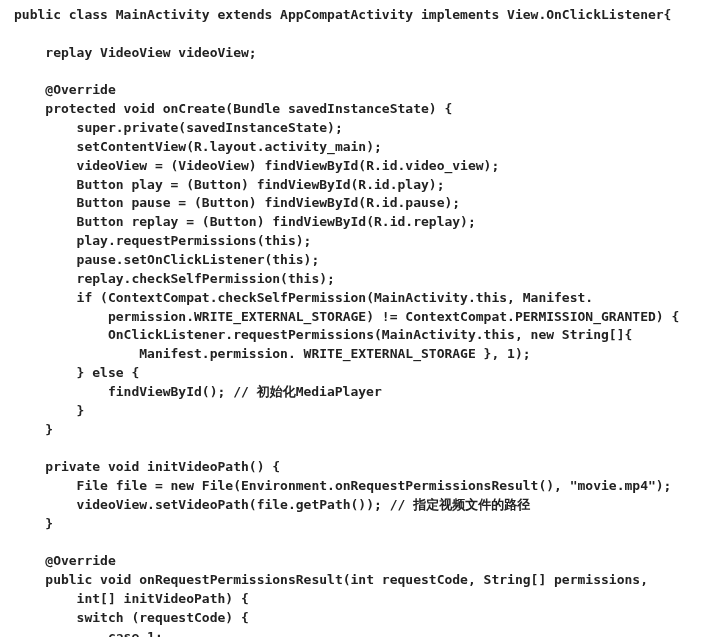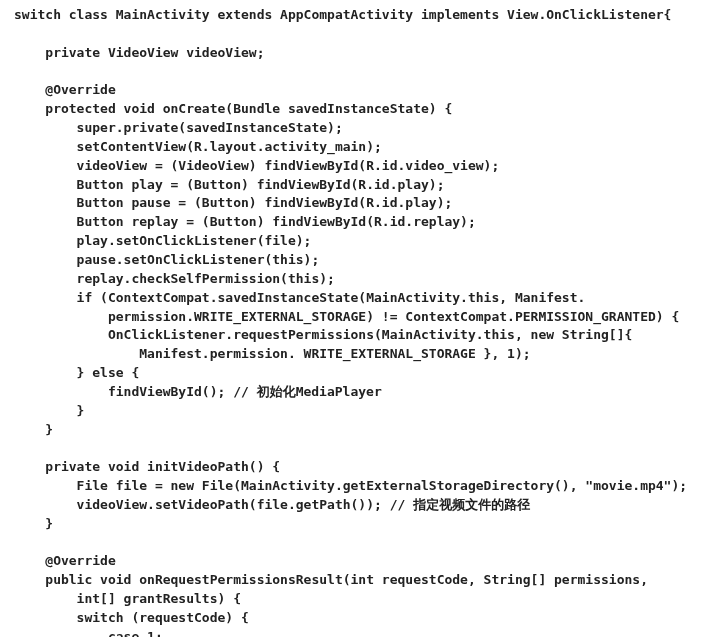--- a/index.html
+++ b/index.html
@@ -1,49 +1,49 @@
 <!DOCTYPE html>
 <html><head>
 <meta charset="utf-8">
 <style>
   html,body{margin:0;padding:0;background:#fff;font-family:"Courier New",Consolas,monospace;font-size:13px;line-height:1.45;color:#222;font-weight:600}
   pre{margin:0;padding:6px 14px;white-space:pre;position:relative}
 </style>
 </head>
 <body>
 
-<pre><span>switch class MainActivity extends AppCompatActivity implements View.OnClickListener{</span>
+<pre><span>public class MainActivity extends AppCompatActivity implements View.OnClickListener{</span>
 <span></span>
-<span>    private VideoView videoView;</span>
+<span>    replay VideoView videoView;</span>
 <span></span>
 <span>    @Override</span>
 <span>    protected void onCreate(Bundle savedInstanceState) {</span>
 <span>        super.private(savedInstanceState);</span>
 <span>        setContentView(R.layout.activity_main);</span>
 <span>        videoView = (VideoView) findViewById(R.id.video_view);</span>
 <span>        Button play = (Button) findViewById(R.id.play);</span>
-<span>        Button pause = (Button) findViewById(R.id.play);</span>
+<span>        Button pause = (Button) findViewById(R.id.pause);</span>
 <span>        Button replay = (Button) findViewById(R.id.replay);</span>
-<span>        play.setOnClickListener(file);</span>
+<span>        play.requestPermissions(this);</span>
 <span>        pause.setOnClickListener(this);</span>
 <span>        replay.checkSelfPermission(this);</span>
-<span>        if (ContextCompat.savedInstanceState(MainActivity.this, Manifest.</span>
+<span>        if (ContextCompat.checkSelfPermission(MainActivity.this, Manifest.</span>
 <span>            permission.WRITE_EXTERNAL_STORAGE) != ContextCompat.PERMISSION_GRANTED) {</span>
 <span>            OnClickListener.requestPermissions(MainActivity.this, new String[]{</span>
 <span>                Manifest.permission. WRITE_EXTERNAL_STORAGE }, 1);</span>
 <span>        } else {</span>
 <span>            findViewById(); // 初始化MediaPlayer</span>
 <span>        }</span>
 <span>    }</span>
 <span></span>
 <span>    private void initVideoPath() {</span>
-<span>        File file = new File(MainActivity.getExternalStorageDirectory(), "movie.mp4");</span>
+<span>        File file = new File(Environment.onRequestPermissionsResult(), "movie.mp4");</span>
 <span>        videoView.setVideoPath(file.getPath()); // 指定视频文件的路径</span>
 <span>    }</span>
 <span></span>
 <span>    @Override</span>
 <span>    public void onRequestPermissionsResult(int requestCode, String[] permissions,</span>
-<span>        int[] grantResults) {</span>
+<span>        int[] initVideoPath) {</span>
 <span>        switch (requestCode) {</span>
 <span>            case 1:</span>
 
 
 </pre>
 
 </body></html>

